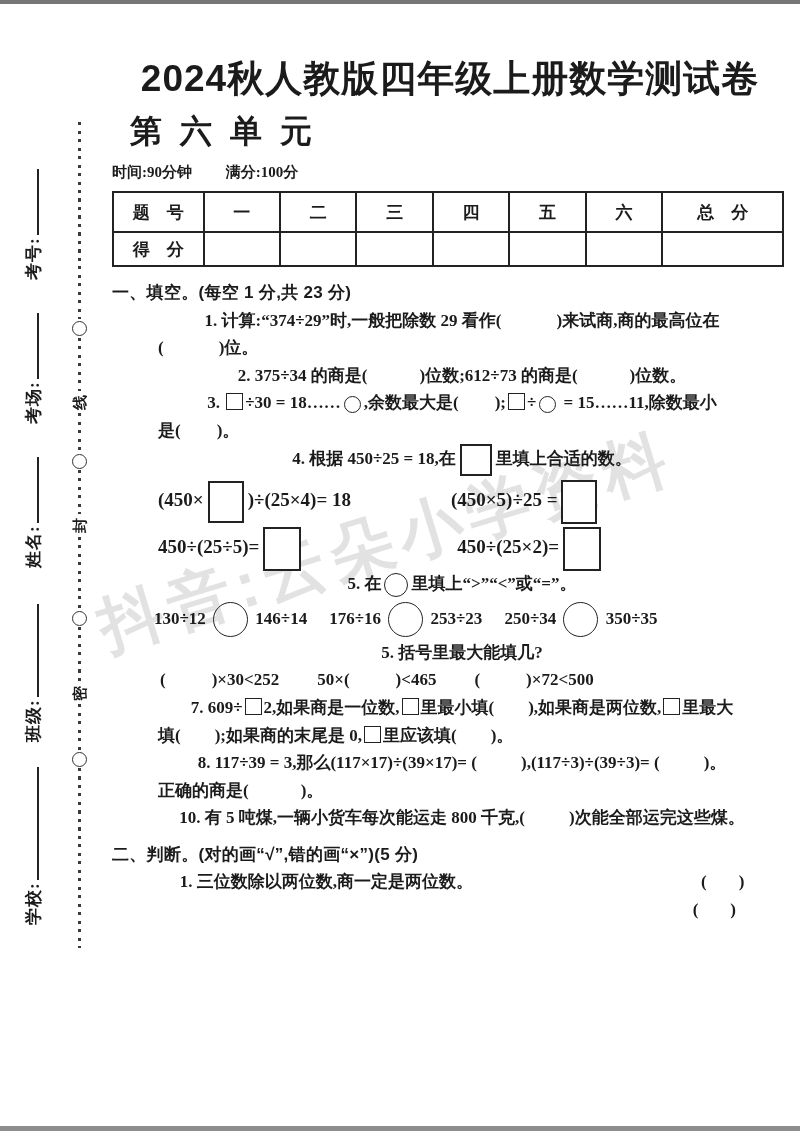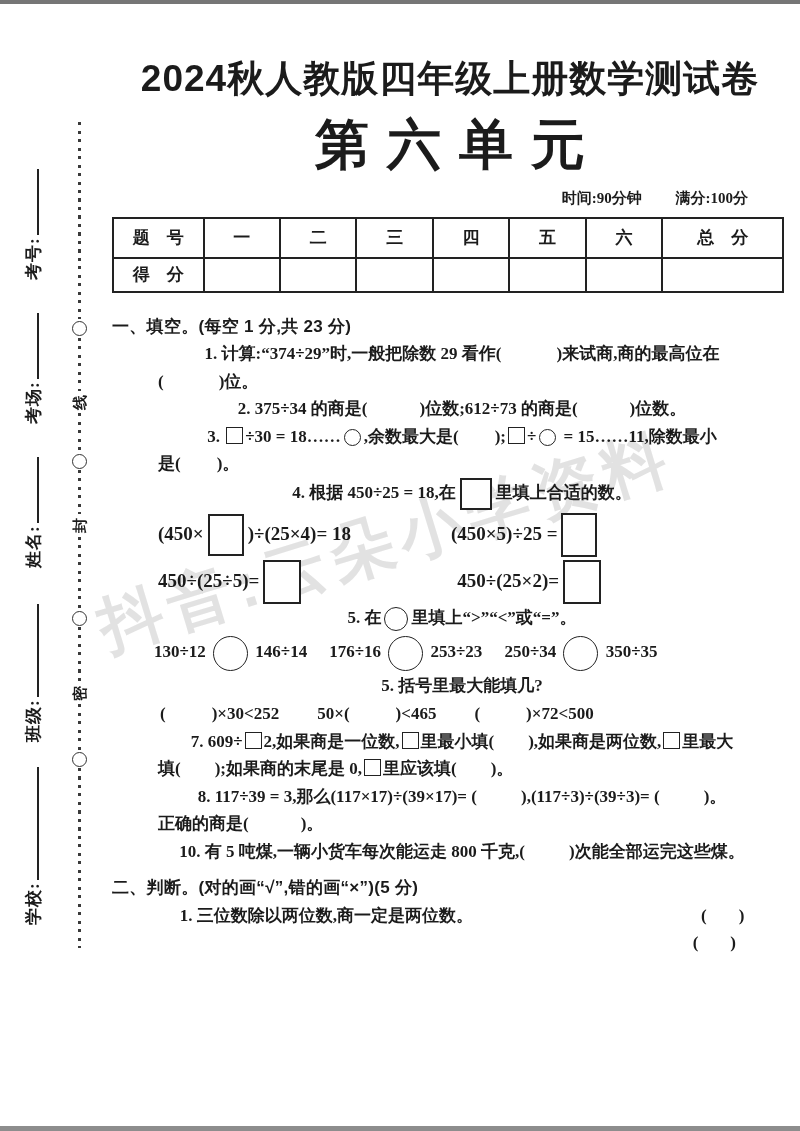--- a/index.html
+++ b/index.html
@@ -45,43 +45,43 @@
   }
 
   
   .content { position:absolute; left:112px; top:0; width:676px; }
   .title {
     margin:58px 0 0; text-align:center;
     font-family:"Liberation Sans","DejaVu Sans",sans-serif;
     font-weight:900; font-size:37px; line-height:1.15; letter-spacing:1px;
   }
   .subtitle {
-    margin:12px 0 0; text-align:center;
-    font-family:"Liberation Sans","DejaVu Sans",sans-serif;
-    font-weight:900; font-size:54px; line-height:1.15;
+    margin:12px 0 0; text-align:left;
+    font-family:"Liberation Sans","DejaVu Sans",sans-serif;
+    font-weight:900; font-size:32px; line-height:1.15;
     letter-spacing:18px; text-indent:18px;
   }
   .meta {
-    margin-top:14px; text-align:right; padding-right:40px;
+    margin-top:14px; text-align:left; padding-right:40px;
     font-size:15px; font-weight:700;
   }
   .meta span + span { margin-left:30px; }
 
   table.score-table {
     border-collapse:collapse; margin-top:9px; width:672px; table-layout:fixed;
   }
   table.score-table td {
     border:2px solid #222; text-align:center;
     font-size:17px; font-weight:700; padding:0;
   }
   table.score-table tr.hdr td { height:38px; }
   table.score-table tr.scr td { height:32px; }
 
   
-  #qarea { margin-top:20px; }
+  #qarea { margin-top:12px; }
   .line {
     white-space:pre-wrap; font-size:17px; font-weight:600;
     line-height:27.5px; min-height:27.5px; position:relative;
   }
   .line.sec {
     font-family:"Liberation Sans","DejaVu Sans",sans-serif;
     font-weight:800; margin-top:9px; letter-spacing:0.3px;
   }
   .line.q    { padding-left:24px;text-align:center; }
   .line.cont { padding-left:46px; }

